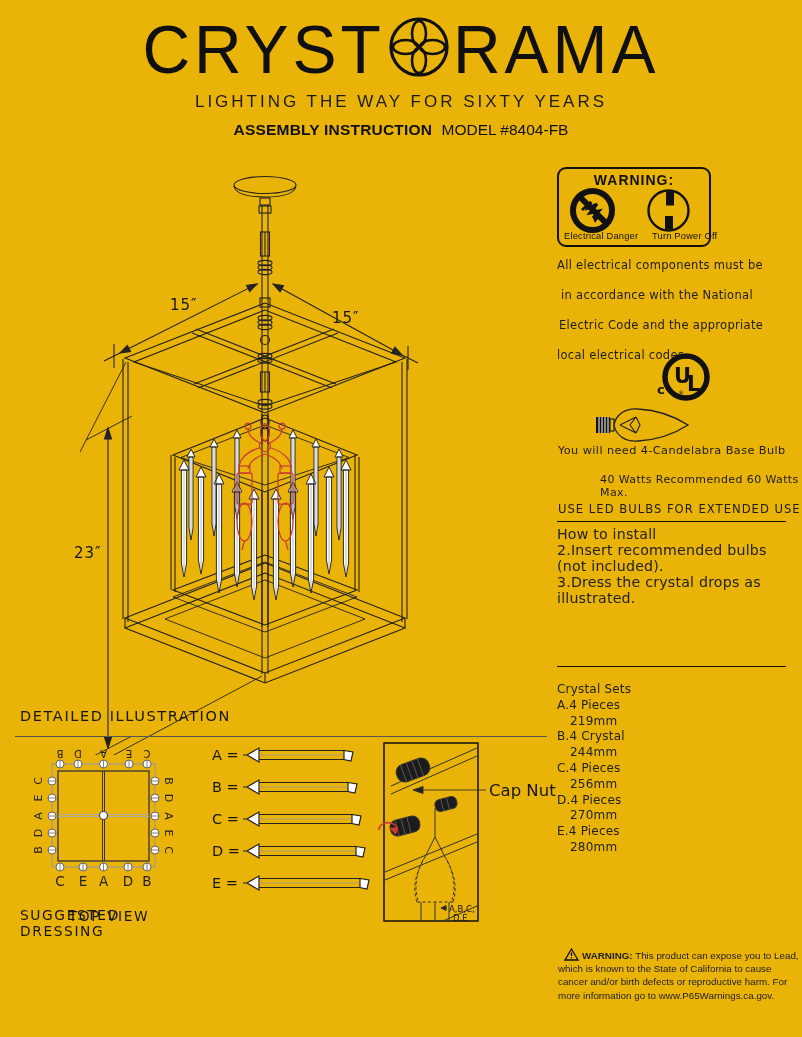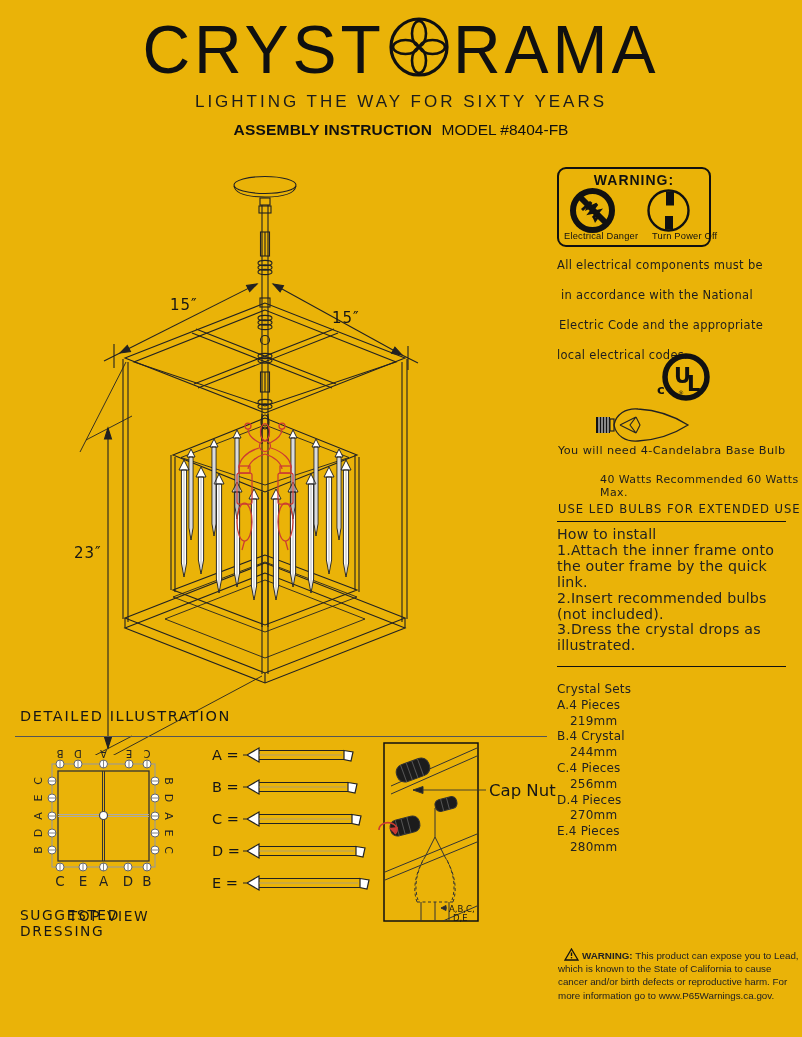--- a/index.html
+++ b/index.html
@@ -204,21 +204,20 @@
     <path d="M32,25 L48,17 M32,25 L48,33 M48,17 L42,25 L48,33 M48,17 L52,25 L48,33" fill="none" stroke="#222" stroke-width="1.1"></path>
   </svg>
 
   <div class="abs rc bulbnote">You will need 4-Candelabra Base Bulb</div>
   <div class="abs rc bulbnote2">40 Watts Recommended 60 Watts Max.</div>
   <div class="abs rc bulbnote3">USE LED BULBS FOR EXTENDED USE</div>
   <div class="abs hr1"></div>
 
   <div class="abs rc install">
     <div>How to install</div>
-    <div>1.Attach the inner frame onto the outer frame by the quick link.</div>
     <div>2.Insert recommended bulbs (not included).</div>
     <div>3.Dress the crystal drops as illustrated.</div>
   </div>
   <div class="abs hr2"></div>
 
   <div class="abs rc sets">
     <div>Crystal Sets</div>
     <div>A.4 Pieces</div>
     <div class="sz">219mm</div>
     <div>B.4 Crystal</div>

